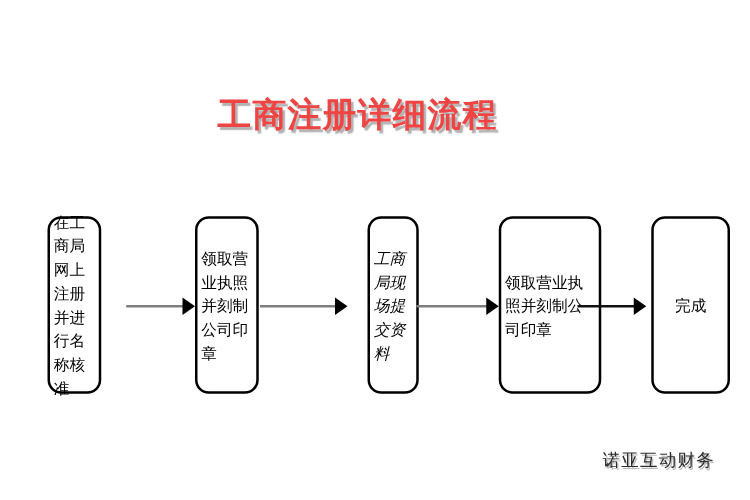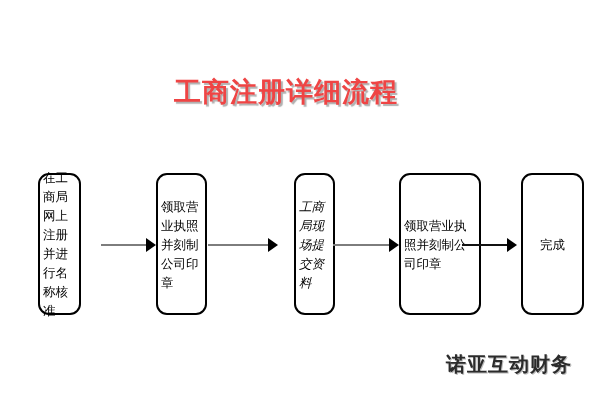--- a/index.html
+++ b/index.html
@@ -99,22 +99,22 @@
   .arrow-3 { left: 333px; width: 66px; }
   .arrow-3 .shaft { width: 57px; }
   .arrow-4 { left: 462px; width: 55px; }
   .arrow-4 .shaft { width: 46px; background: #111111; }
 
   
   .watermark {
     position: absolute;
     right: 28px;
     bottom: 22px;
-    font-size: 20px;
-    font-weight: bold;
+    font-size: 14px;
+    font-weight: normal;
     color: #2b2b2b;
     text-shadow: 1px 1px 0px rgba(170,170,170,0.8);
     letter-spacing: 1px;
     white-space: nowrap;
     user-select: none;
   }
 </style>
 </head>
 <body>
 

